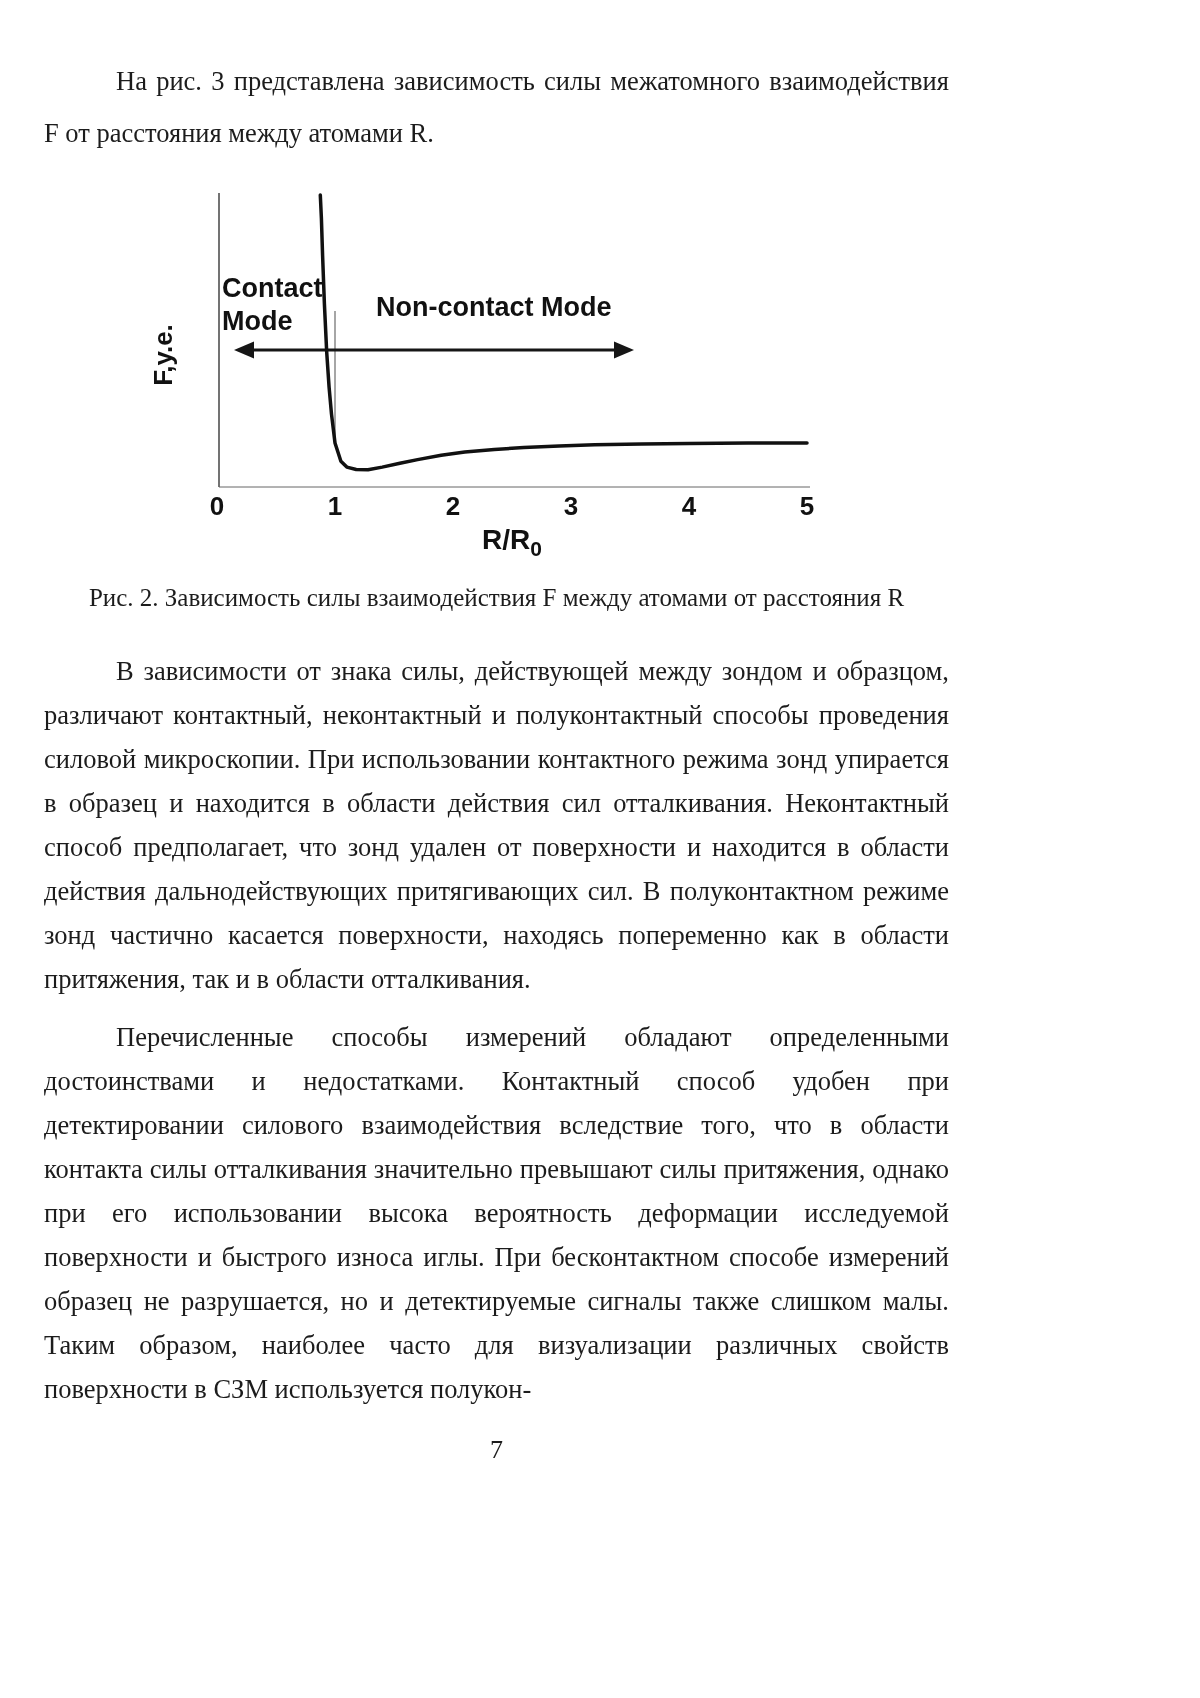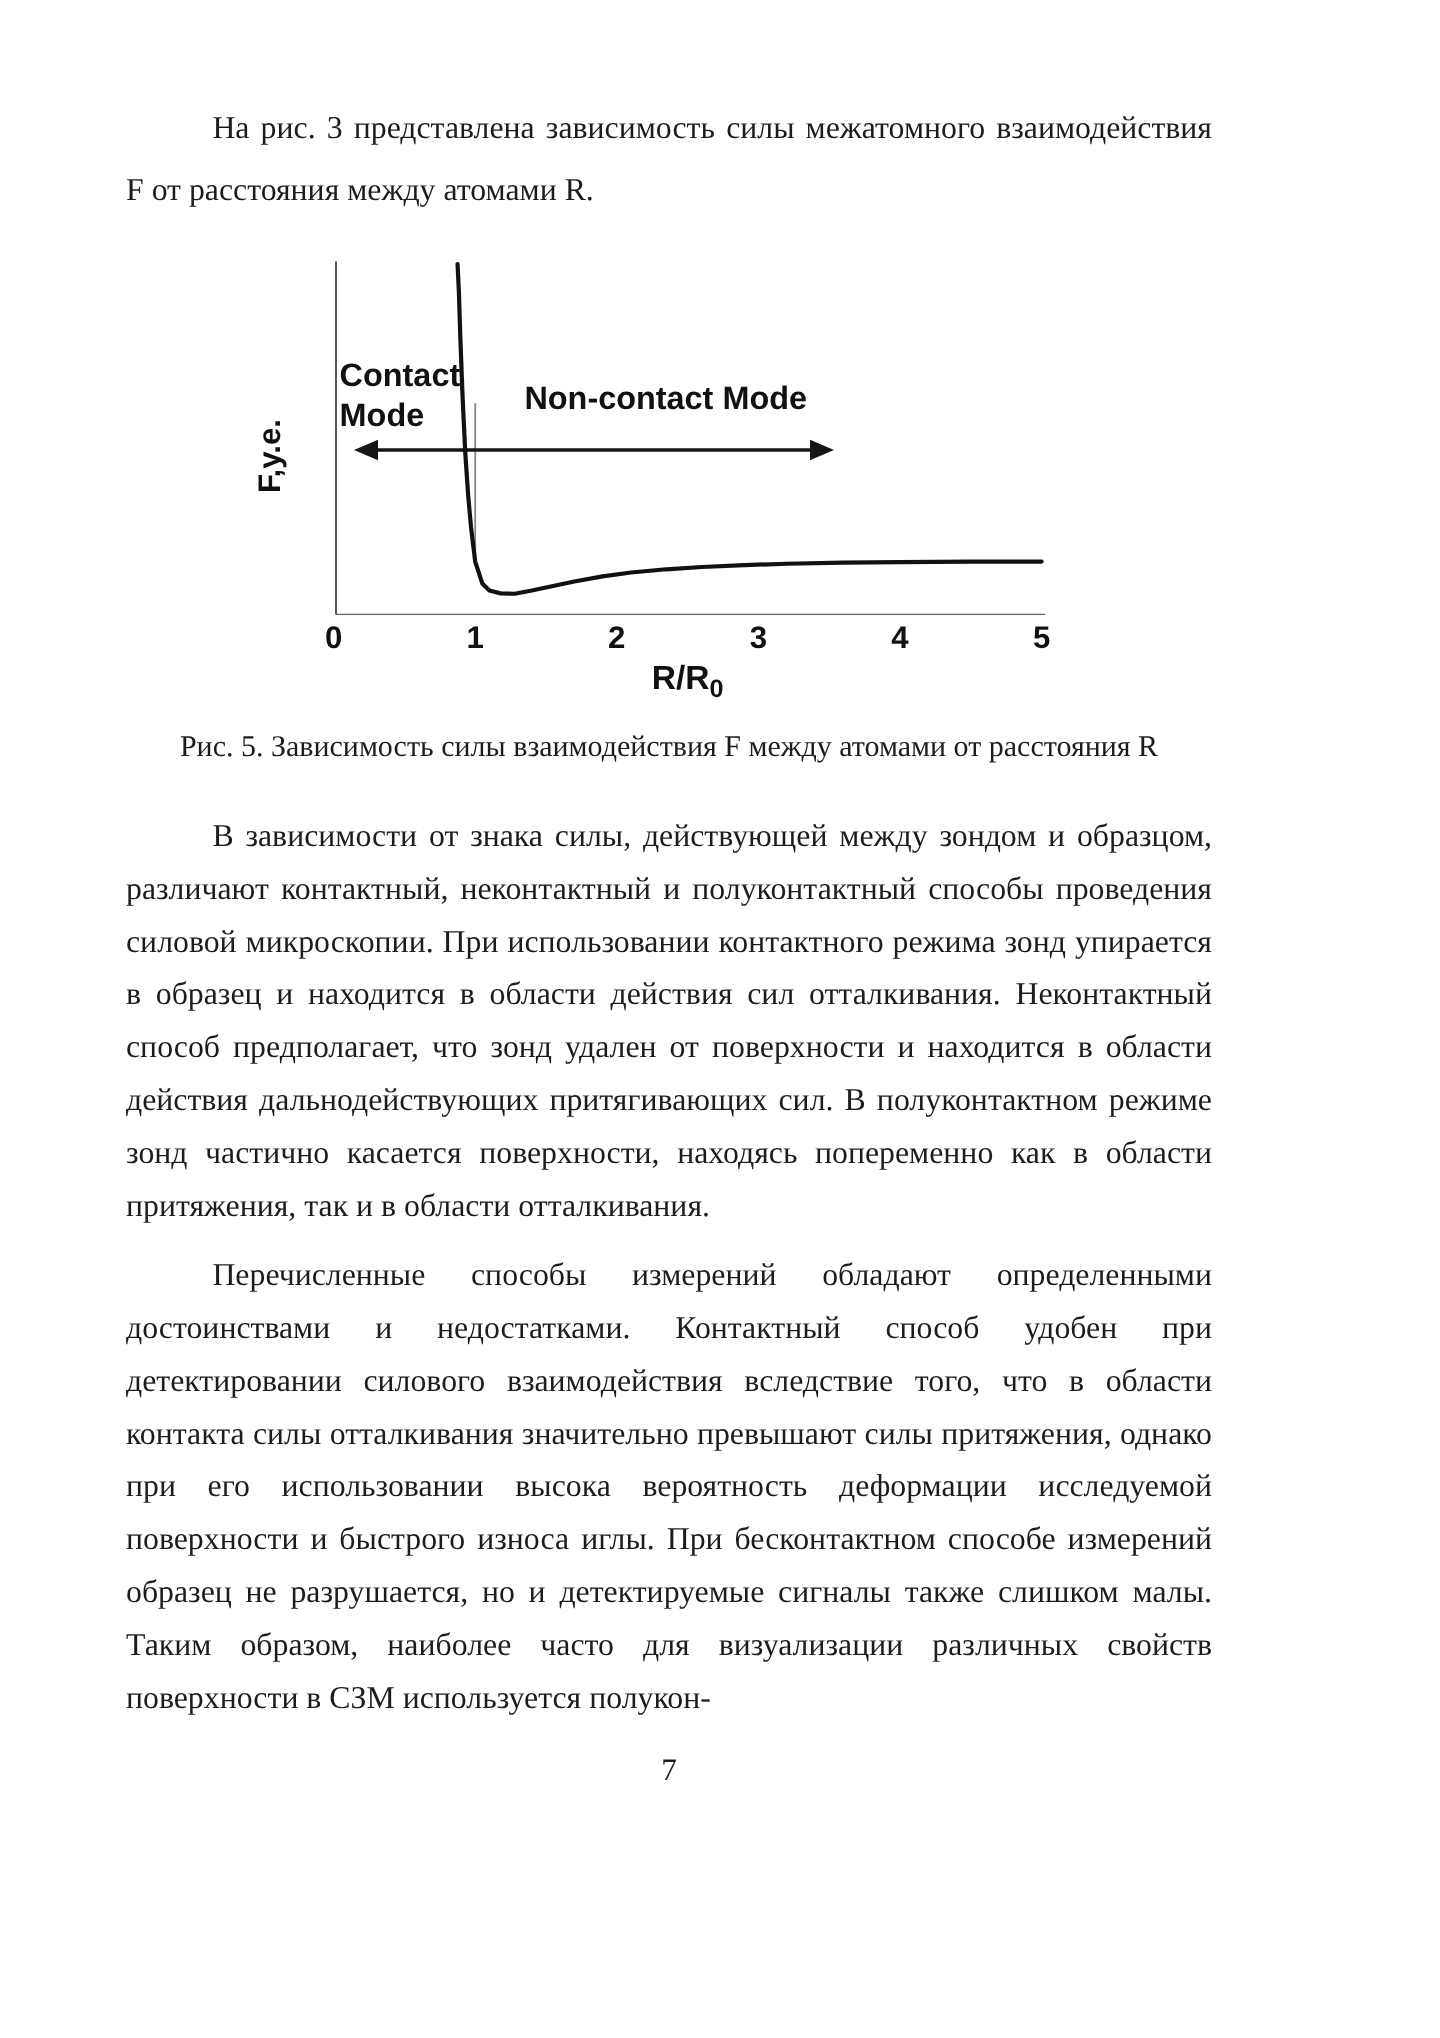--- a/index.html
+++ b/index.html
@@ -3,21 +3,21 @@
 <meta charset="utf-8">
 <style>
   html,body { margin:0; padding:0; }
   body {
     width:1200px; height:1698px;
     background:#ffffff;
     font-family:"Liberation Serif", serif;
     color:#1c1c1c;
     overflow:hidden;
   }
-  .content { margin-left:105px; width:905px; padding-top:80px; }
+  .content { margin-left:44px; width:905px; padding-top:55px; }
   .par {
     font-size:26.5px;
     line-height:44px;
     text-align:justify;
     text-indent:72px;
     margin:0;
   }
   .intro { line-height:52px; }
   .figure {
     position:relative;
@@ -78,20 +78,20 @@
       <text class="chart-text" x="191" y="330" font-size="26" text-anchor="middle">1</text>
       <text class="chart-text" x="309" y="330" font-size="26" text-anchor="middle">2</text>
       <text class="chart-text" x="427" y="330" font-size="26" text-anchor="middle">3</text>
       <text class="chart-text" x="545" y="330" font-size="26" text-anchor="middle">4</text>
       <text class="chart-text" x="663" y="330" font-size="26" text-anchor="middle">5</text>
 
       <text class="chart-text" x="368" y="364" font-size="28" text-anchor="middle"><tspan>R/R</tspan><tspan dy="7" font-size="21">0</tspan></text>
     </svg>
   </div>
 
-  <p class="par caption">Рис. 5. Зависимость силы взаимодействия F между атомами от расстояния R</p>
+  <p class="par caption">Рис. 2. Зависимость силы взаимодействия F между атомами от расстояния R</p>
 
   <p class="par p1">В зависимости от знака силы, действующей между зондом и образцом, различают контактный, неконтактный и полуконтактный способы проведения силовой микроскопии. При использовании контактного режима зонд упирается в образец и находится в области действия сил отталкивания. Неконтактный способ предполагает, что зонд удален от поверхности и находится в области действия дальнодействующих притягивающих сил. В полуконтактном режиме зонд частично касается поверхности, находясь попеременно как в области притяжения, так и в области отталкивания.</p>
   <p class="par p2">Перечисленные способы измерений обладают определенными достоинствами и недостатками. Контактный способ удобен при детектировании силового взаимодействия вследствие того, что в области контакта силы отталкивания значительно превышают силы притяжения, однако при его использовании высока вероятность деформации исследуемой поверхности и быстрого износа иглы. При бесконтактном способе измерений образец не разрушается, но и детектируемые сигналы также слишком малы. Таким образом, наиболее часто для визуализации различных свойств поверхности в СЗМ используется полукон-</p>
 
   <div class="page-number">7</div>
 
 </div>
 
 </body></html>

